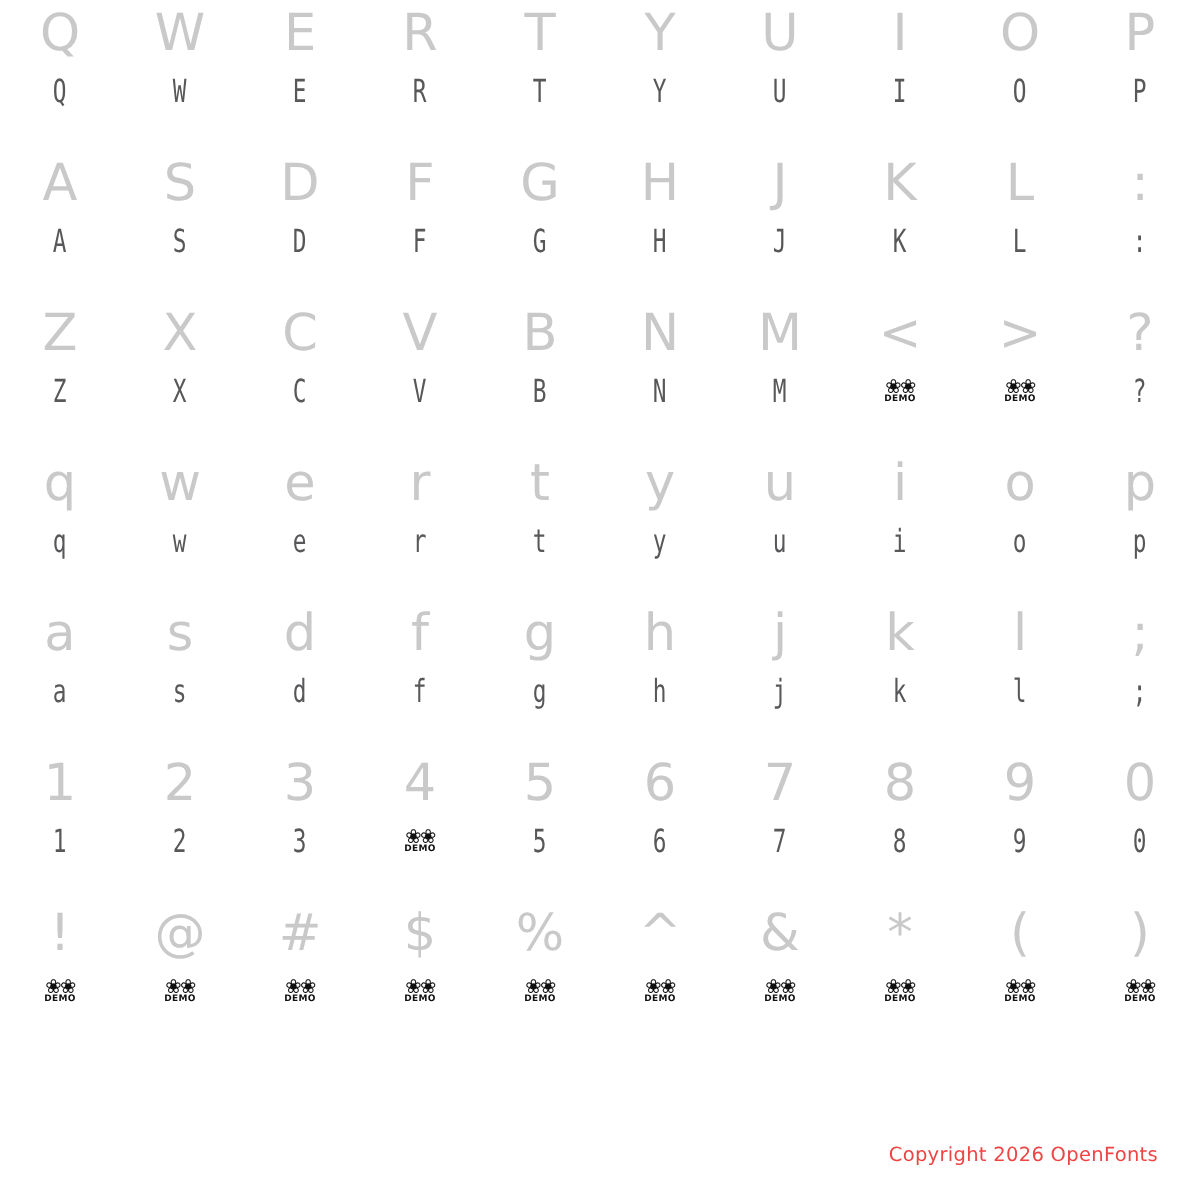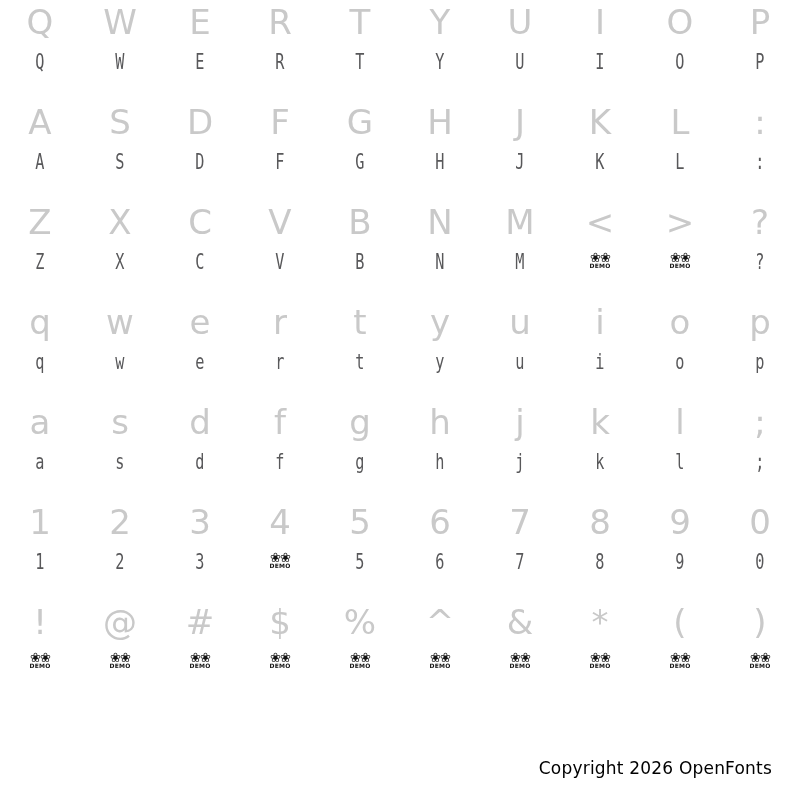--- a/index.html
+++ b/index.html
@@ -85,22 +85,22 @@
     font-weight: 700;
     color: #111111;
     letter-spacing: 0.2px;
     line-height: 7px;
   }
   #copyright {
     position: absolute;
     right: 28px;
     bottom: 22px;
     font-family: "DejaVu Sans", sans-serif;
-    font-size: 17px;
-    color: #000000;
+    font-size: 13px;
+    color: #ef4444;
     letter-spacing: 0.2px;
     white-space: nowrap;
   }
 </style>
 </head>
 <body>
 
 <div id="sheet">
   <div class="grid">
       <div class="cell">

